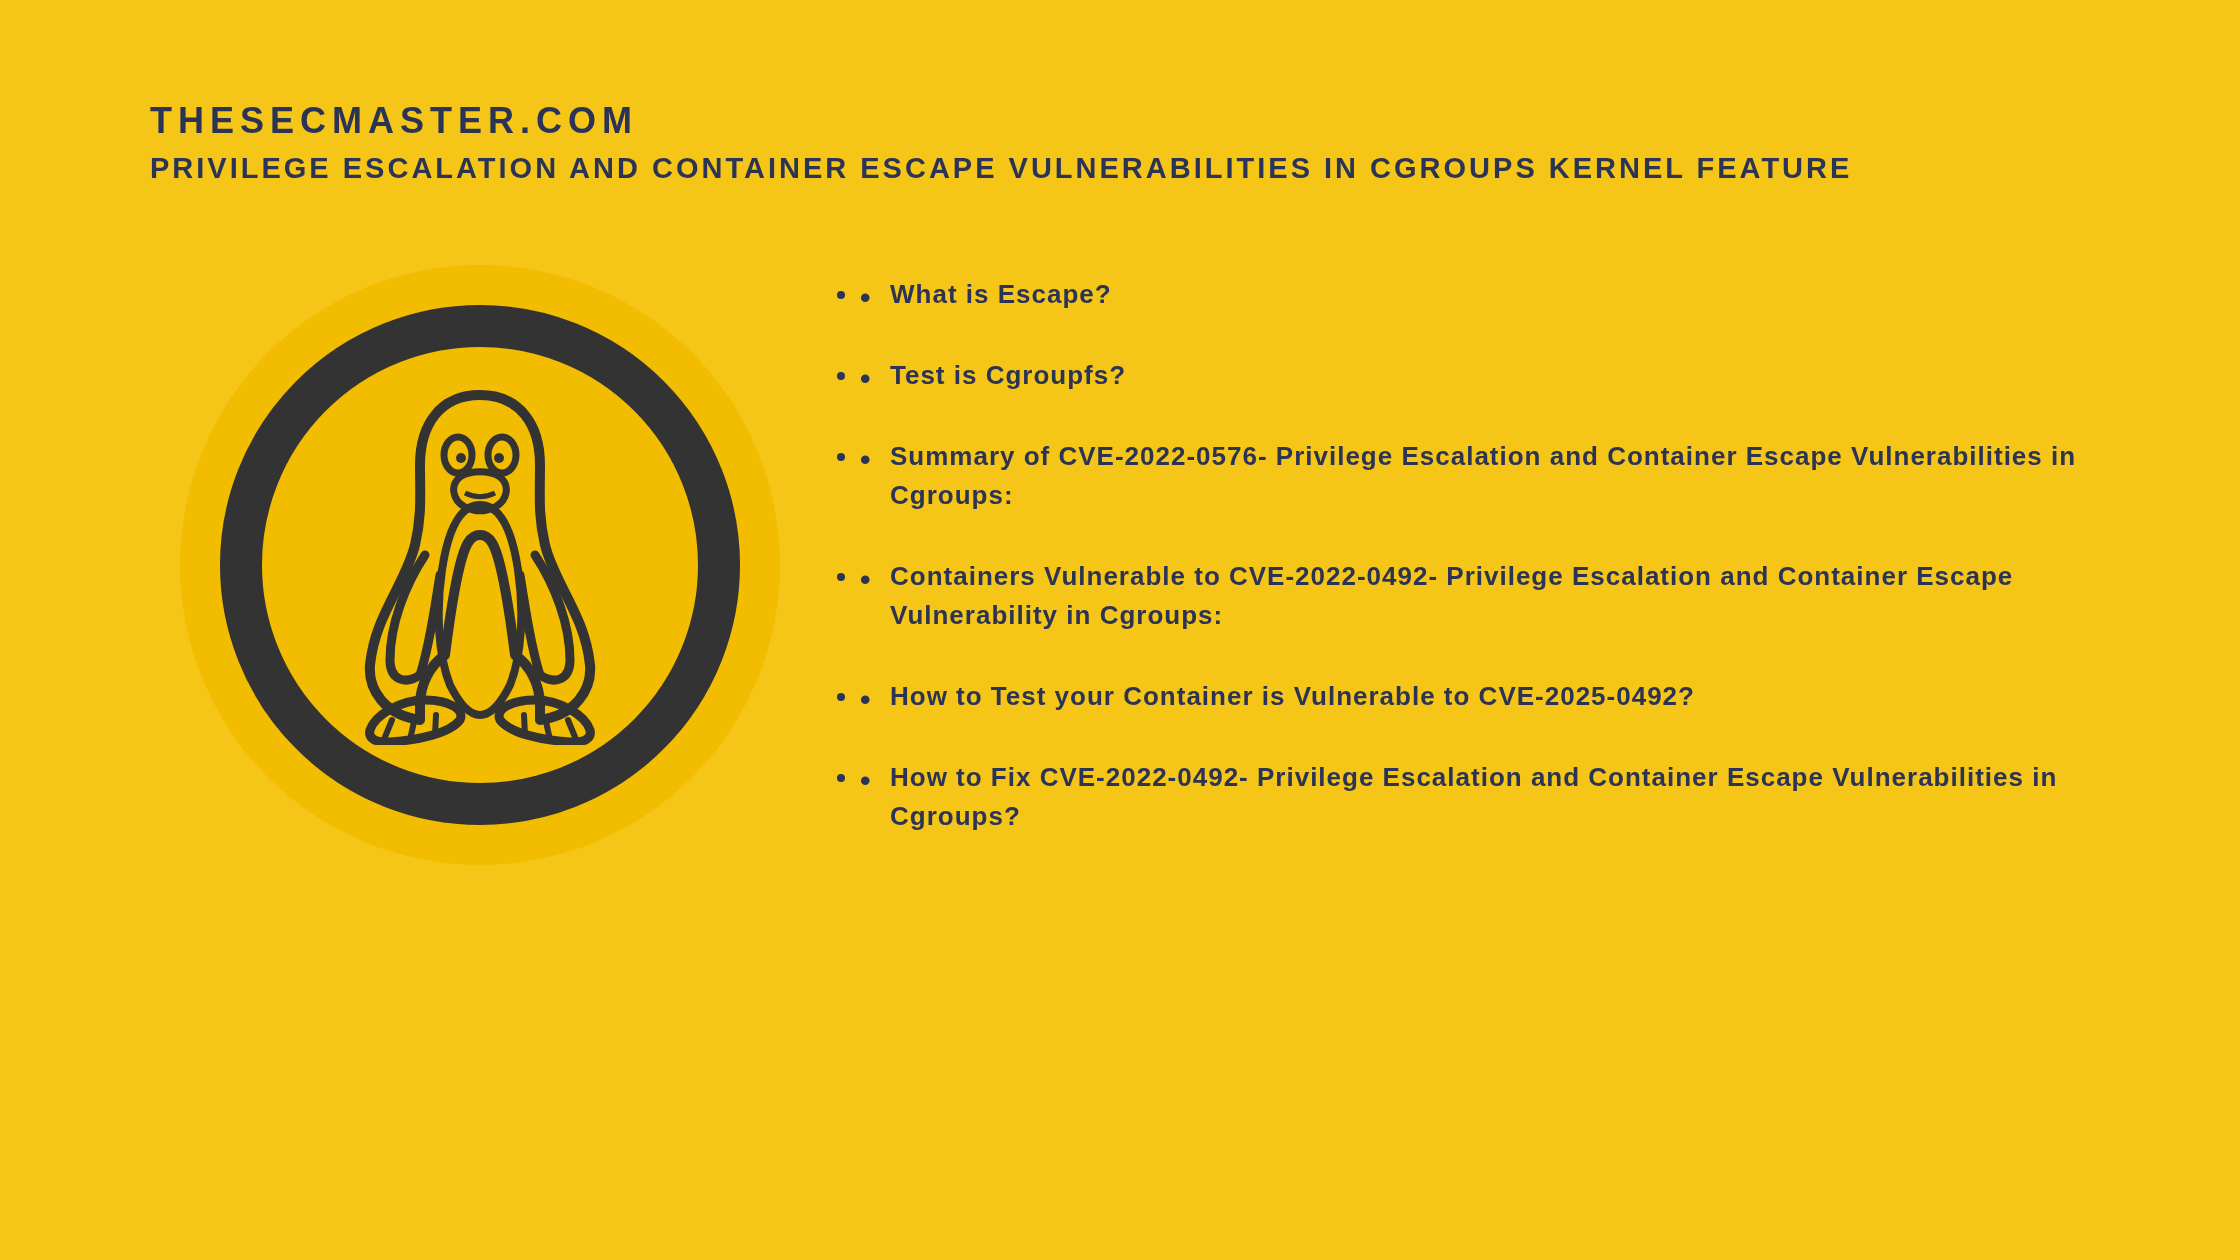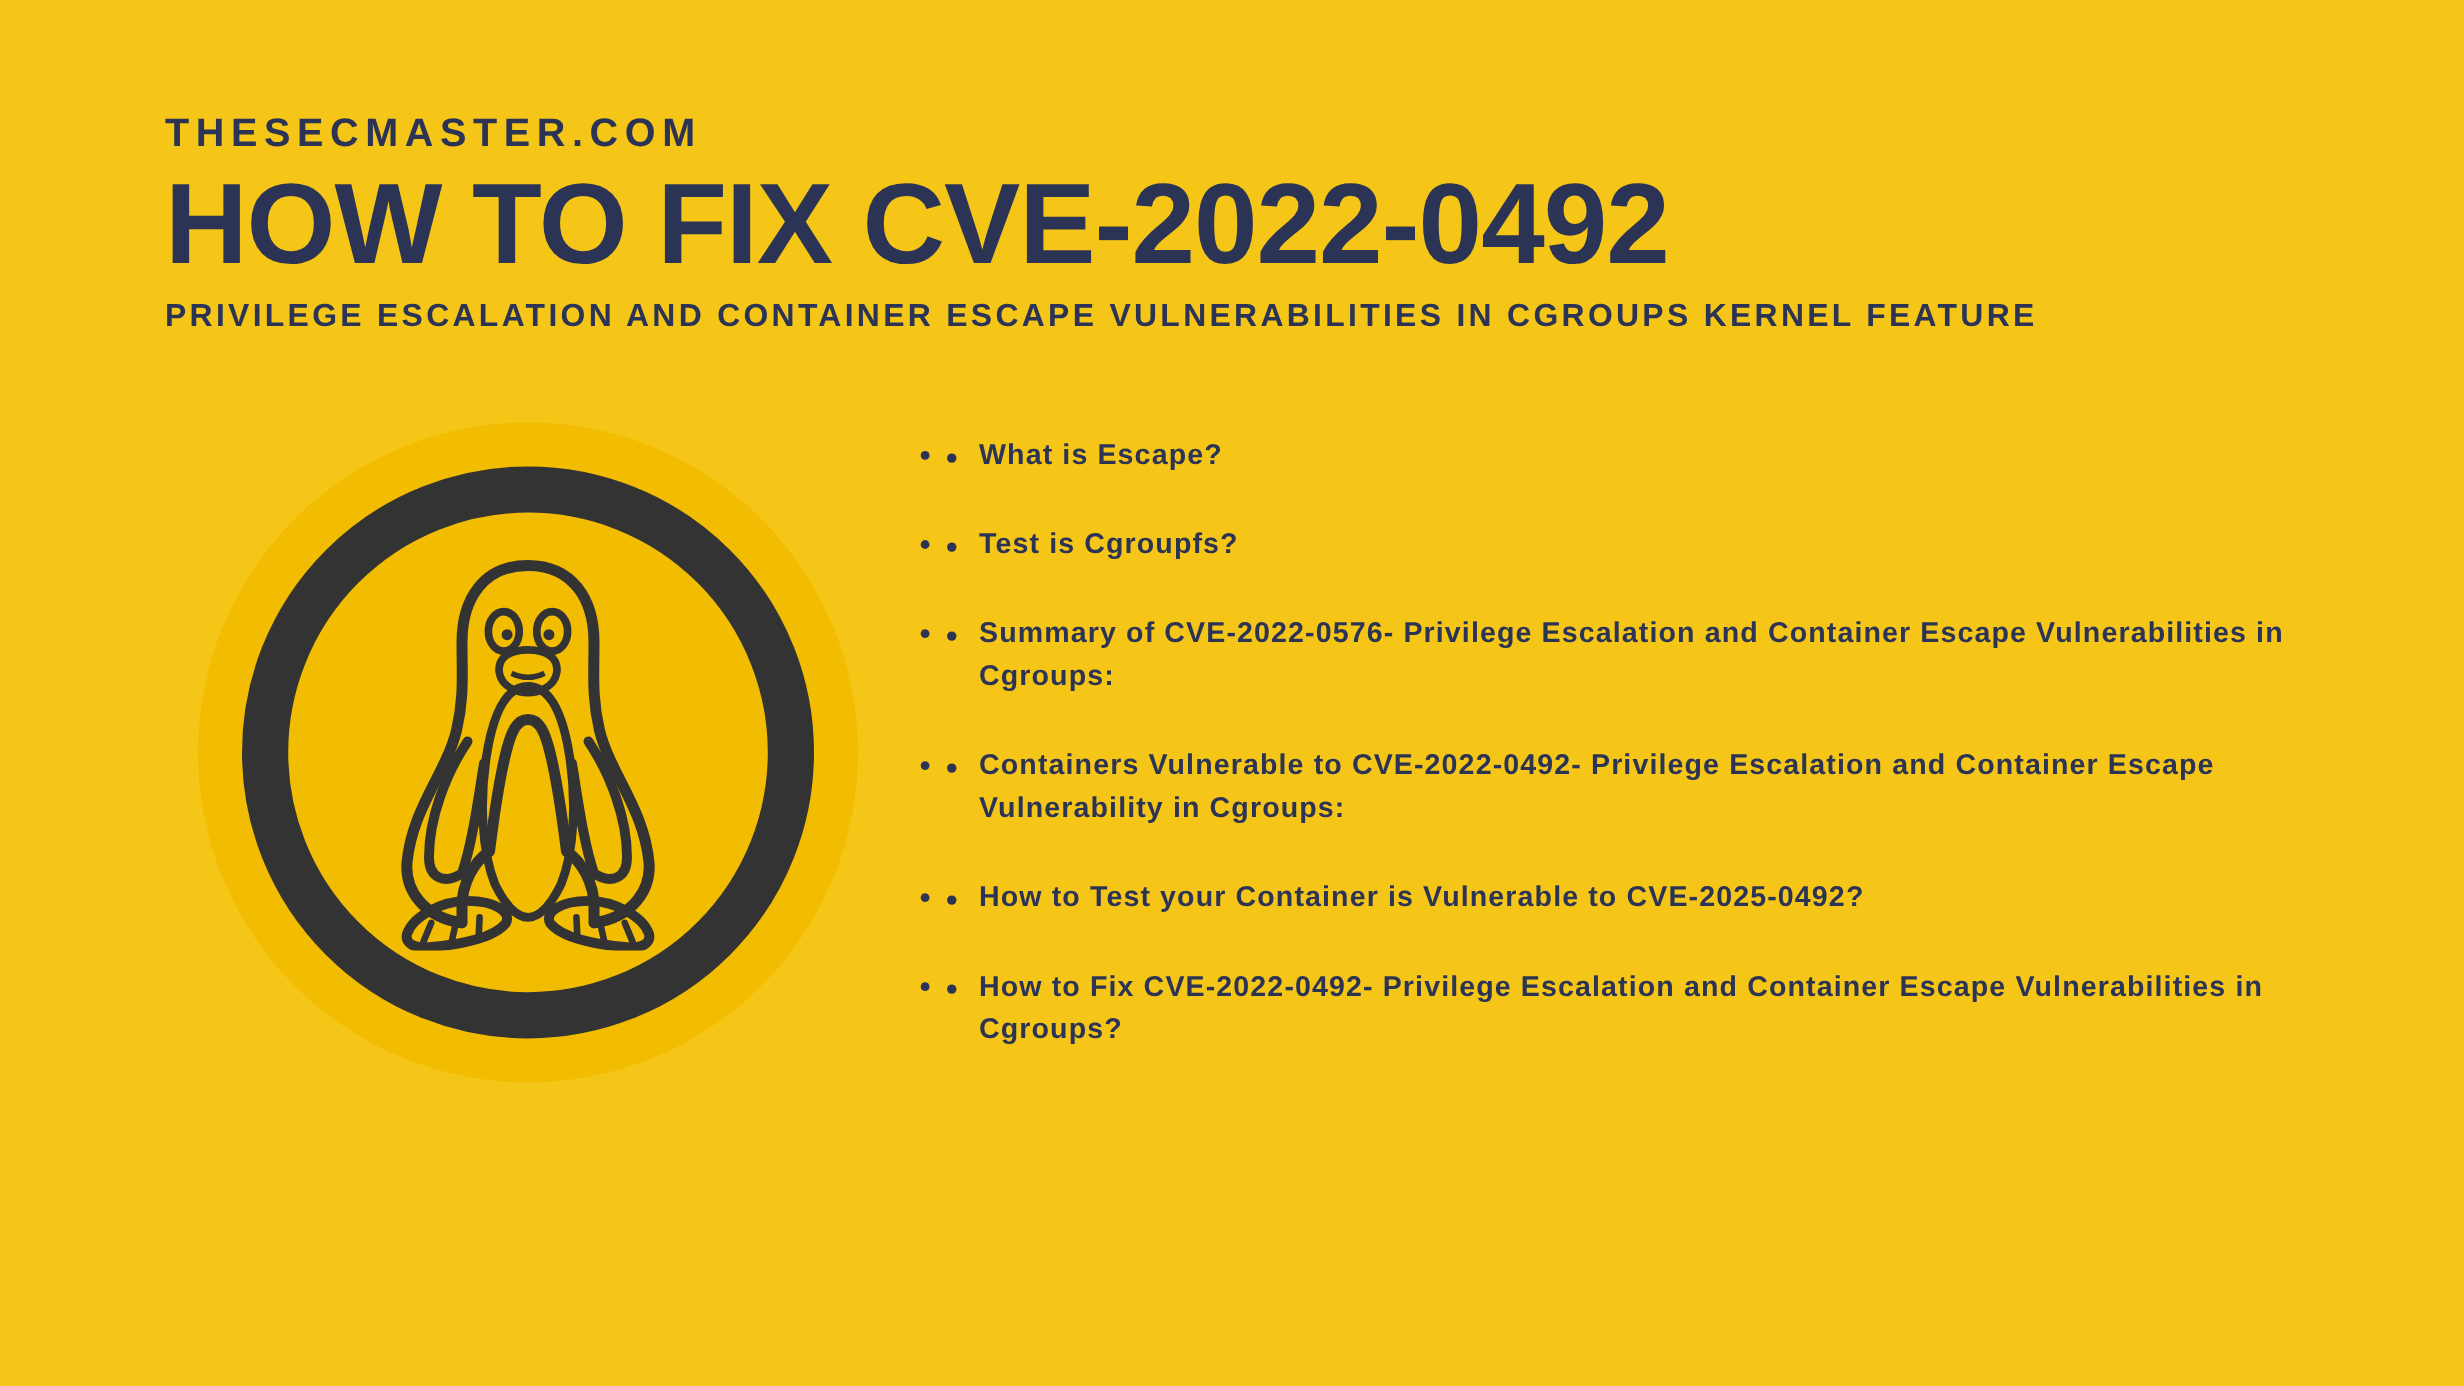--- a/index.html
+++ b/index.html
@@ -98,21 +98,20 @@
     left: 0;
     top: 0;
     font-size: 30px;
   }
 </style>
 </head>
 <body>
 
 <div class="container">
   <div class="site-label">THESECMASTER.COM</div>
-  <h1 class="main-title">HOW TO FIX CVE-2022-0492</h1>
   <div class="subtitle">PRIVILEGE ESCALATION AND CONTAINER ESCAPE VULNERABILITIES IN CGROUPS KERNEL FEATURE</div>
 
   <div class="content-row">
     <div class="logo-wrap">
       <div class="logo-bg-circle"></div>
       <div class="logo-ring">
         <svg class="penguin-svg" viewBox="0 0 300 360">
 
           <path d="M150 10
                    C110 10 90 40 90 80

